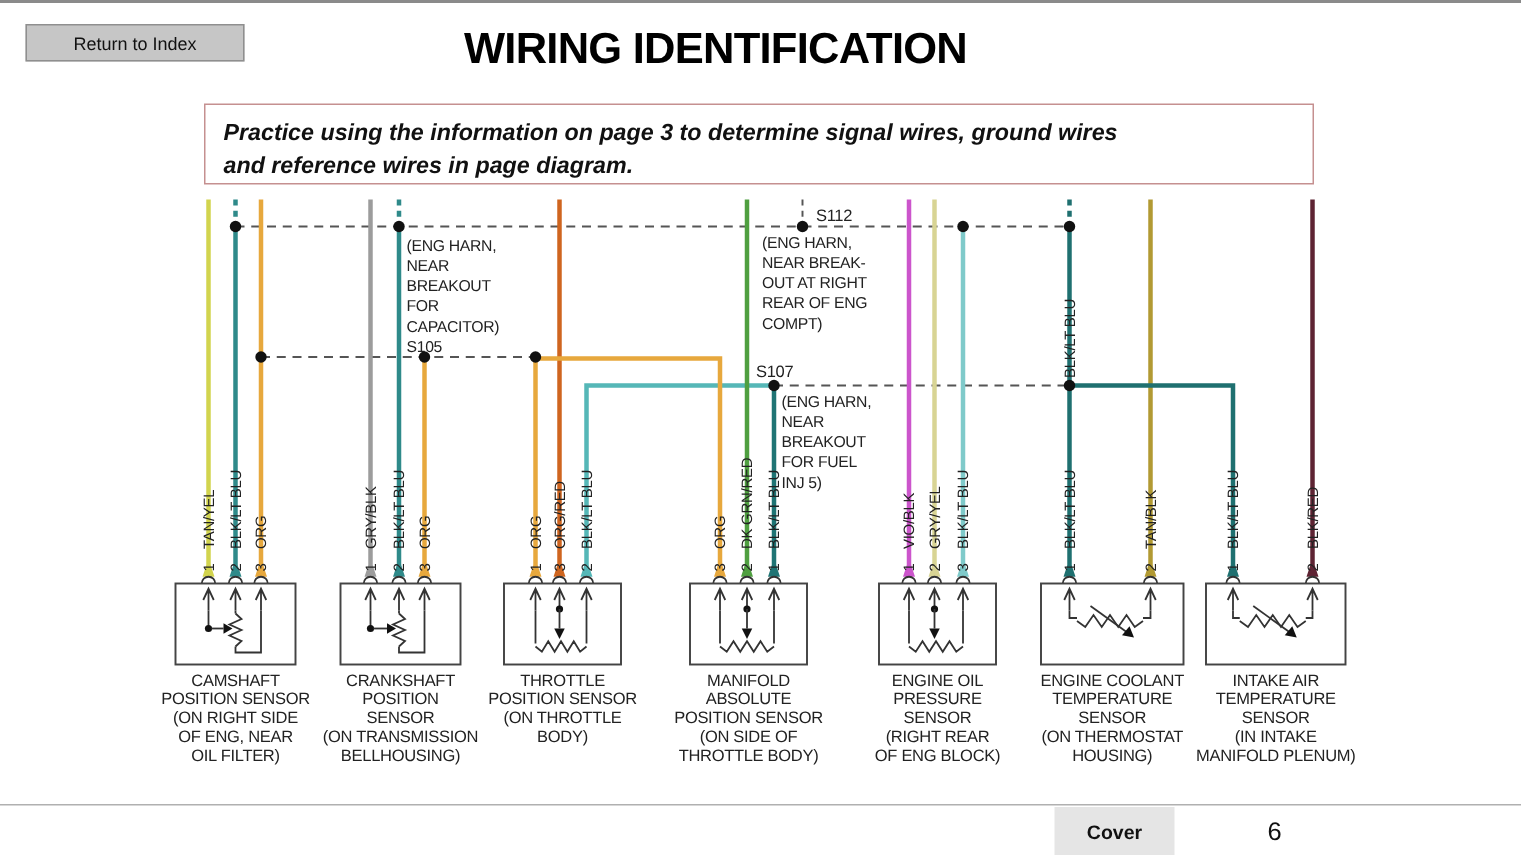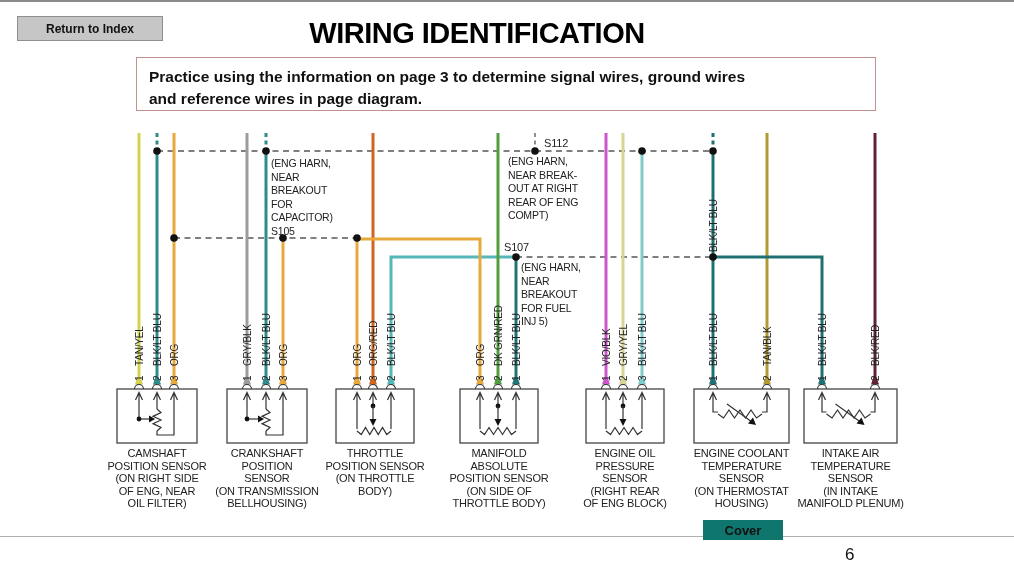--- a/index.html
+++ b/index.html
@@ -1,30 +1,30 @@
 <!DOCTYPE html>
 <html><head>
 <meta charset="utf-8">
 <style>
   html,body{margin:0;padding:0;background:#fff;}
   .page{position:relative;width:1014px;height:570px;background:#fff;overflow:hidden;
         font-family:"Liberation Sans",sans-serif;}
   .topline{position:absolute;left:0;top:0;width:1014px;height:2px;background:#8a8a8a;}
   .btn-return{position:absolute;left:17px;top:16px;width:144px;height:23px;background:#c6c6c6;
-        border:1px solid #8f8f8f;font-size:12px;font-weight:bold;color:#111;
+        border:1px solid #8f8f8f;font-size:12px;font-weight:normal;color:#111;
         display:flex;align-items:center;justify-content:center;cursor:pointer;}
   .title{position:absolute;left:0;top:5px;width:954px;text-align:center;
         font-size:29px;font-weight:bold;color:#000;letter-spacing:-0.5px;margin-top:12px;}
-  .instruction{position:absolute;left:136px;top:57px;width:740px;height:54px;
+  .instruction{position:absolute;left:136px;top:69px;width:740px;height:54px;
         border:1px solid #c59090;box-sizing:border-box;padding:8px 10px 0 12px;
-        font-size:15.5px;font-weight:bold;color:#111;line-height:22px;}
+        font-size:15.5px;font-weight:bold;font-style:italic;color:#111;line-height:22px;}
   .diagram-svg{position:absolute;left:0;top:0;width:1014px;height:570px;}
   .botline{position:absolute;left:0;top:536px;width:1014px;height:1px;background:#b0b0b0;}
   .copyright{position:absolute;left:138px;top:532px;font-size:11px;color:#222;}
-  .btn-cover{position:absolute;left:703px;top:520px;width:80px;height:20px;background:#0f766e;
+  .btn-cover{position:absolute;left:703px;top:538px;width:80px;height:32px;background:#e5e5e5;
         font-size:13px;font-weight:bold;color:#111;display:flex;align-items:center;
         justify-content:center;cursor:pointer;}
   .pagenum{position:absolute;left:845px;top:545px;font-size:17px;color:#111;}
 </style>
 </head>
 <body>
 
 <div class="page">
   <div class="topline"></div>
   <div class="btn-return">Return to Index</div>

